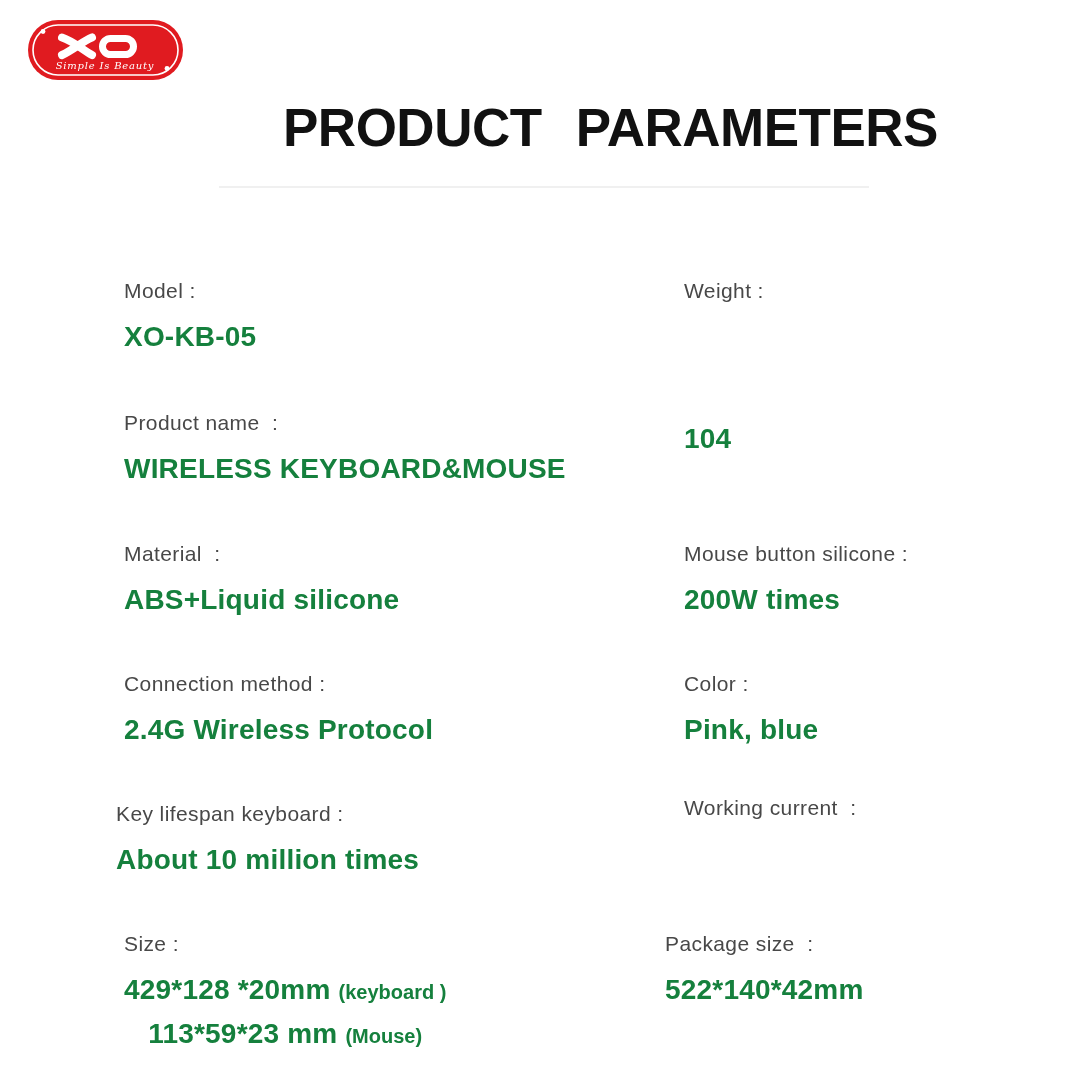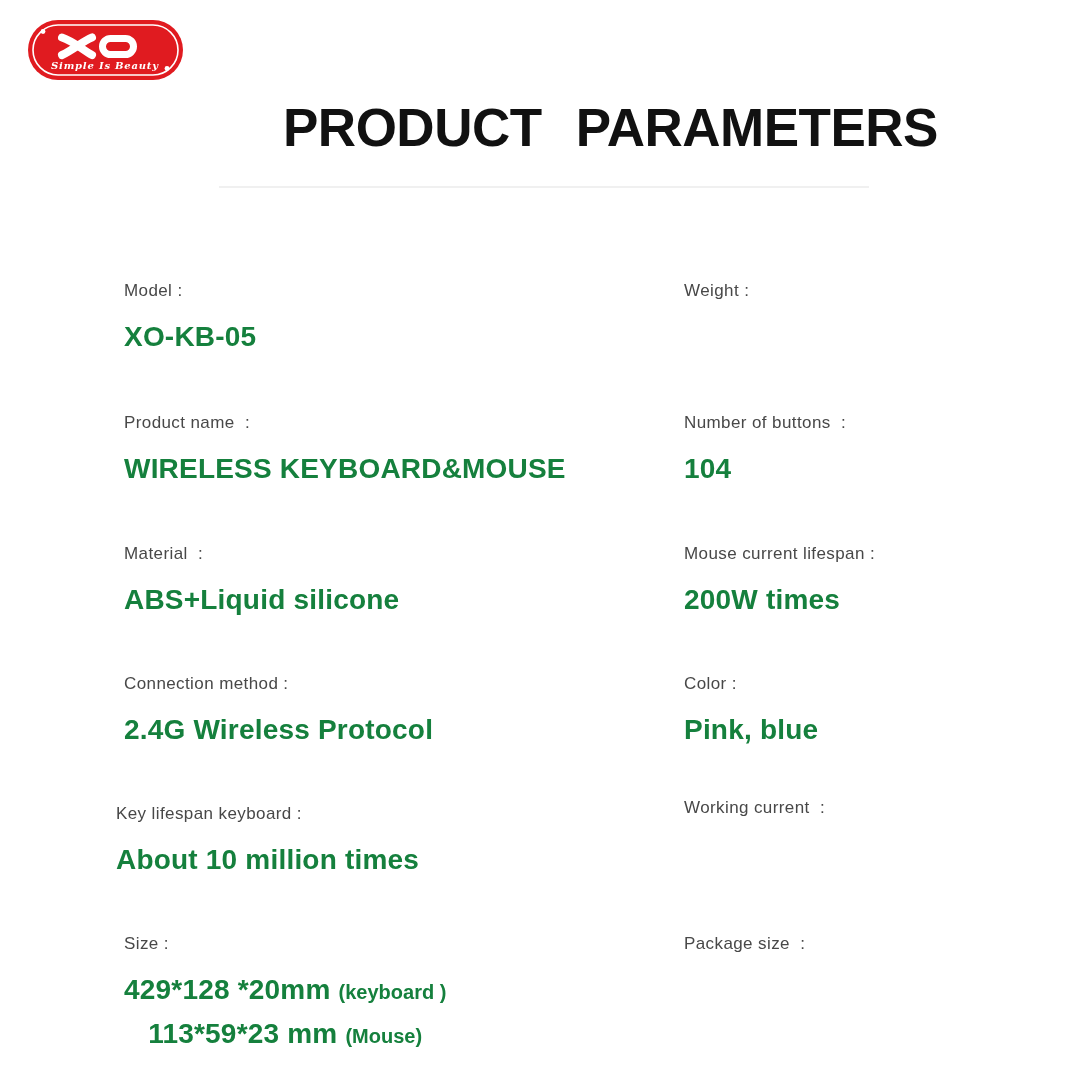--- a/index.html
+++ b/index.html
@@ -5,38 +5,38 @@
   html, body { margin: 0; padding: 0; }
   body {
     width: 1080px; height: 1080px;
     background: #ffffff;
     font-family: "Liberation Sans", "DejaVu Sans", sans-serif;
     position: relative;
     overflow: hidden;
   }
   .logo {
     position: absolute; left: 28px; top: 20px;
-    width: 155px; height: 54px; font-weight: bold;
+    width: 155px; height: 54px;
   }
   .page-title {
     position: absolute; left: 283px; top: 100px;
     margin: 0;
     font-size: 53px; line-height: 55px;
     font-weight: 700; color: #111111;
     letter-spacing: -0.5px; word-spacing: 20px;
     white-space: nowrap;
   }
   .divider {
     position: absolute; left: 219px; top: 186px;
     width: 650px; height: 2px;
     background: #f0f0f0;
   }
   .param { position: absolute; white-space: nowrap; }
   .param .label {
-    font-size: 17px; line-height: 30px;
+    font-size: 21px; line-height: 30px;
     font-weight: 400; color: #484848;
     letter-spacing: 0.4px;
     white-space: pre;
   }
   .param .value {
     margin-top: 14px;
     font-size: 28px; line-height: 34px;
     font-weight: 700; color: #15803d;
     letter-spacing: 0.2px;
     white-space: pre;
@@ -96,33 +96,33 @@
   <div class="label">Size :</div>
   <div class="value"><span>429*128 *20mm</span><span class="suffix">(keyboard )</span></div>
   <div class="value value2"><span>113*59*23 mm</span><span class="suffix">(Mouse)</span></div>
 </div>
 
 <div class="param" style="left:684px; top:276px">
   <div class="label">Weight :</div>
 </div>
 
 <div class="param" style="left:684px; top:408px">
-  <div class="label">Number of buttons  :</div>
   <div class="value">104</div>
 </div>
 
 <div class="param" style="left:684px; top:539px">
-  <div class="label">Mouse current lifespan :</div>
+  <div class="label">Mouse button silicone :</div>
   <div class="value">200W times</div>
 </div>
 
 <div class="param" style="left:684px; top:669px">
   <div class="label">Color :</div>
   <div class="value">Pink, blue</div>
 </div>
 
 <div class="param" style="left:684px; top:793px">
   <div class="label">Working current  :</div>
 </div>
 
-<div class="param" style="left:684px; top:929px">
+<div class="param" style="left:665px; top:929px">
   <div class="label">Package size  :</div>
+  <div class="value">522*140*42mm</div>
 </div>
 
 </body></html>

